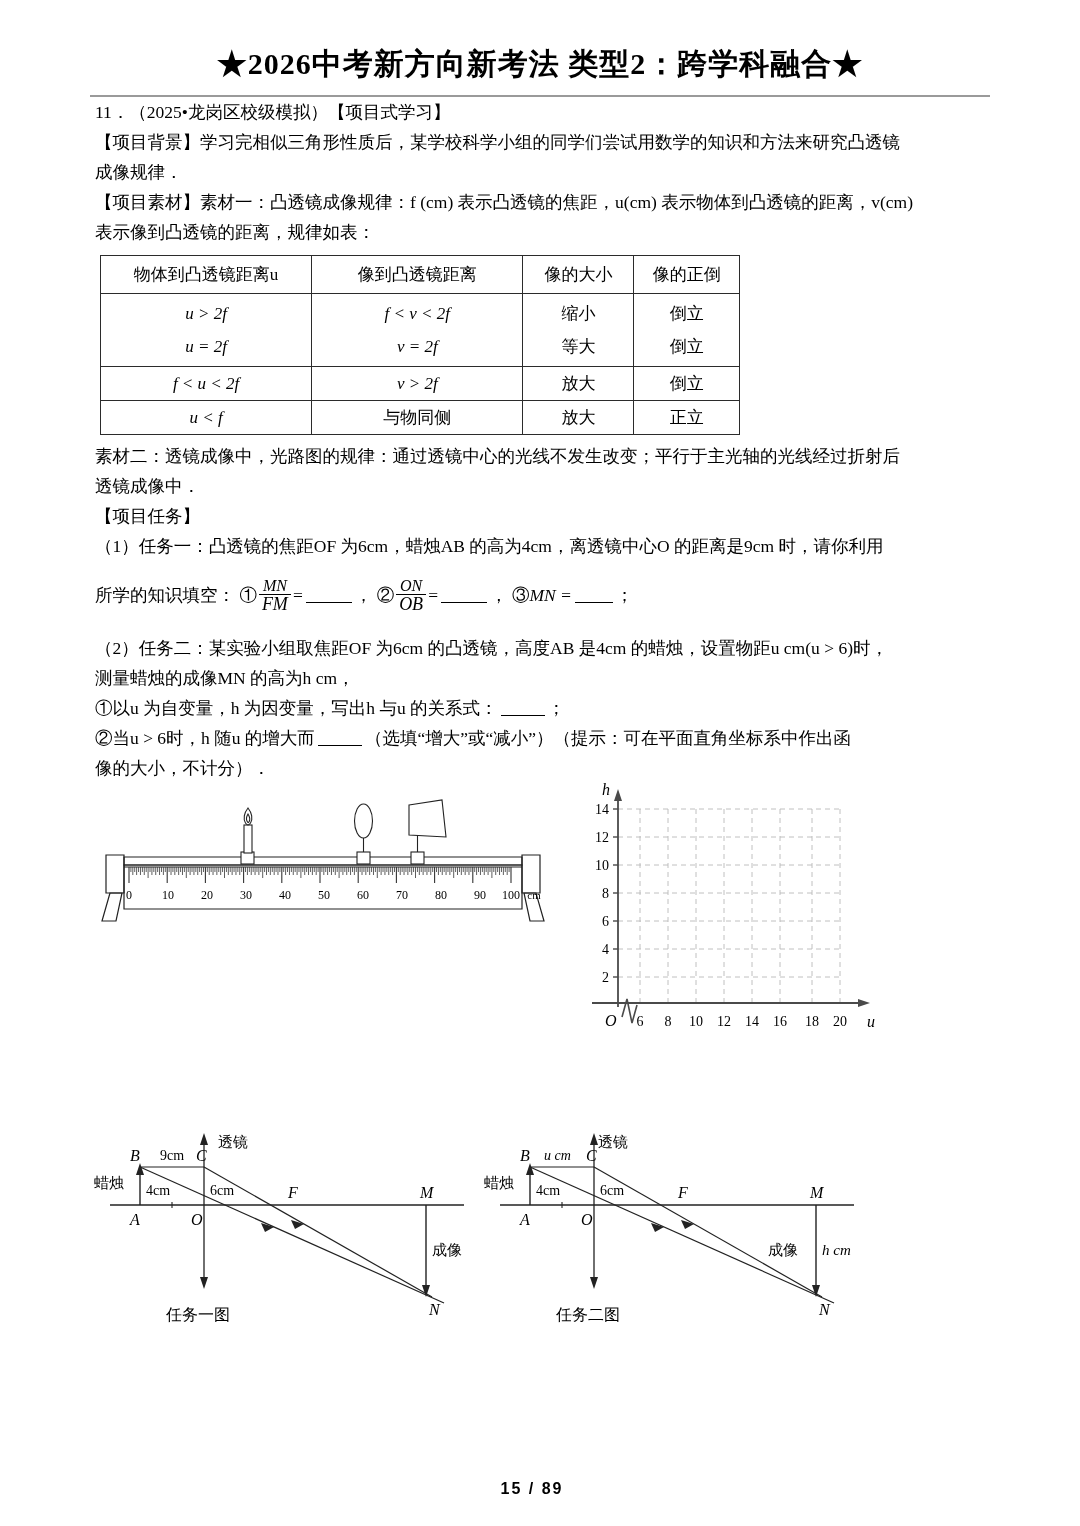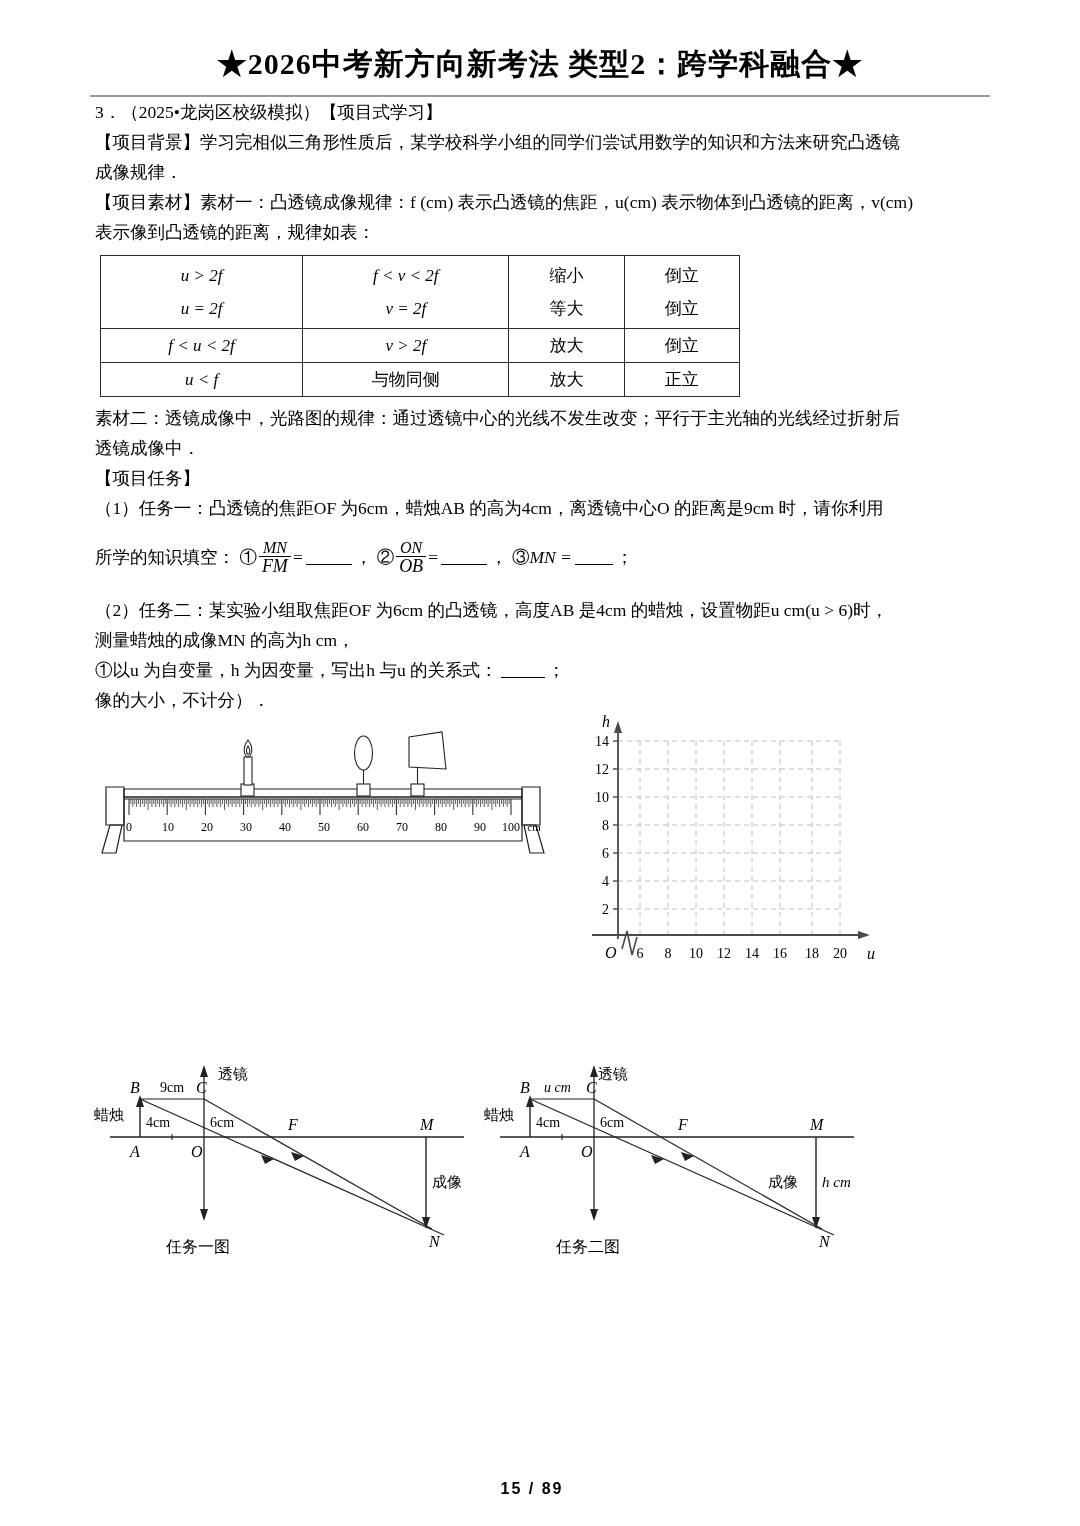--- a/index.html
+++ b/index.html
@@ -73,30 +73,36 @@
 
 <div class="page">
 
   <div class="header">
     <h1>★2026中考新方向新考法 类型2：跨学科融合★</h1>
   </div>
   <hr class="hr-top">
 
   <div class="content">
 
-    <p class="ln">3．（2025•龙岗区校级模拟）【项目式学习】</p>
+    <p class="ln">11．（2025•龙岗区校级模拟）【项目式学习】</p>
 
     <p class="ln"><span>【项目背景】</span><span>学习完相似三角形性质后，某学校科学小组的同学们尝试用数学的知识和方法来研究凸透镜</span></p>
     <p class="ln">成像规律．</p>
 
     <p class="ln"><span>【项目素材】</span><span>素材一：凸透镜成像规律：f (cm) 表示凸透镜的焦距，u(cm) 表示物体到凸透镜的距离，v(cm)</span></p>
     <p class="ln">表示像到凸透镜的距离，规律如表：</p>
 
     <table class="rules">
       <tbody>
+          <tr>
+        <th class="c1">物体到凸透镜距离u</th>
+        <th class="c2">像到凸透镜距离</th>
+        <th class="c3">像的大小</th>
+        <th class="c4">像的正倒</th>
+      </tr>
       <tr>
         <td class="math merged">
           <span>u &gt; 2f</span><br>
           <span>u = 2f</span>
         </td>
         <td class="math merged">
           <span>f &lt; v &lt; 2f</span><br>
           <span>v = 2f</span>
         </td>
         <td class="merged">
@@ -134,20 +140,21 @@
       <span>①</span><span class="frac"><span class="num">MN</span><span class="den">FM</span></span><span>=</span><span class="blank"></span><span>，</span>
       <span>②</span><span class="frac"><span class="num">ON</span><span class="den">OB</span></span><span>=</span><span class="blank"></span><span>，</span>
       <span>③</span><span class="it">MN =</span><span class="blank sm"></span><span>；</span>
     </p>
 
     <p class="ln">（2）任务二：某实验小组取焦距OF 为6cm 的凸透镜，高度AB 是4cm 的蜡烛，设置物距u cm(u &gt; 6)时，</p>
     <p class="ln">测量蜡烛的成像MN 的高为h cm，</p>
 
     <p class="ln"><span>①以u 为自变量，h 为因变量，写出h 与u 的关系式：</span><span class="blank md"></span><span>；</span></p>
 
+    <p class="ln"><span>②当u &gt; 6时，h 随u 的增大而</span><span class="blank md"></span><span>（选填“增大”或“减小”）（提示：可在平面直角坐标系中作出函</span></p>
     <p class="ln">像的大小，不计分）．</p>
   </div>
 
   <div class="figs">
 
     <div class="bench">
       <svg width="450" height="150" viewBox="0 0 450 150">
         <g stroke="#222" fill="none" stroke-width="1.2">
 
           <path d="M8,58 L26,58 L26,96 L8,96 Z"></path>

